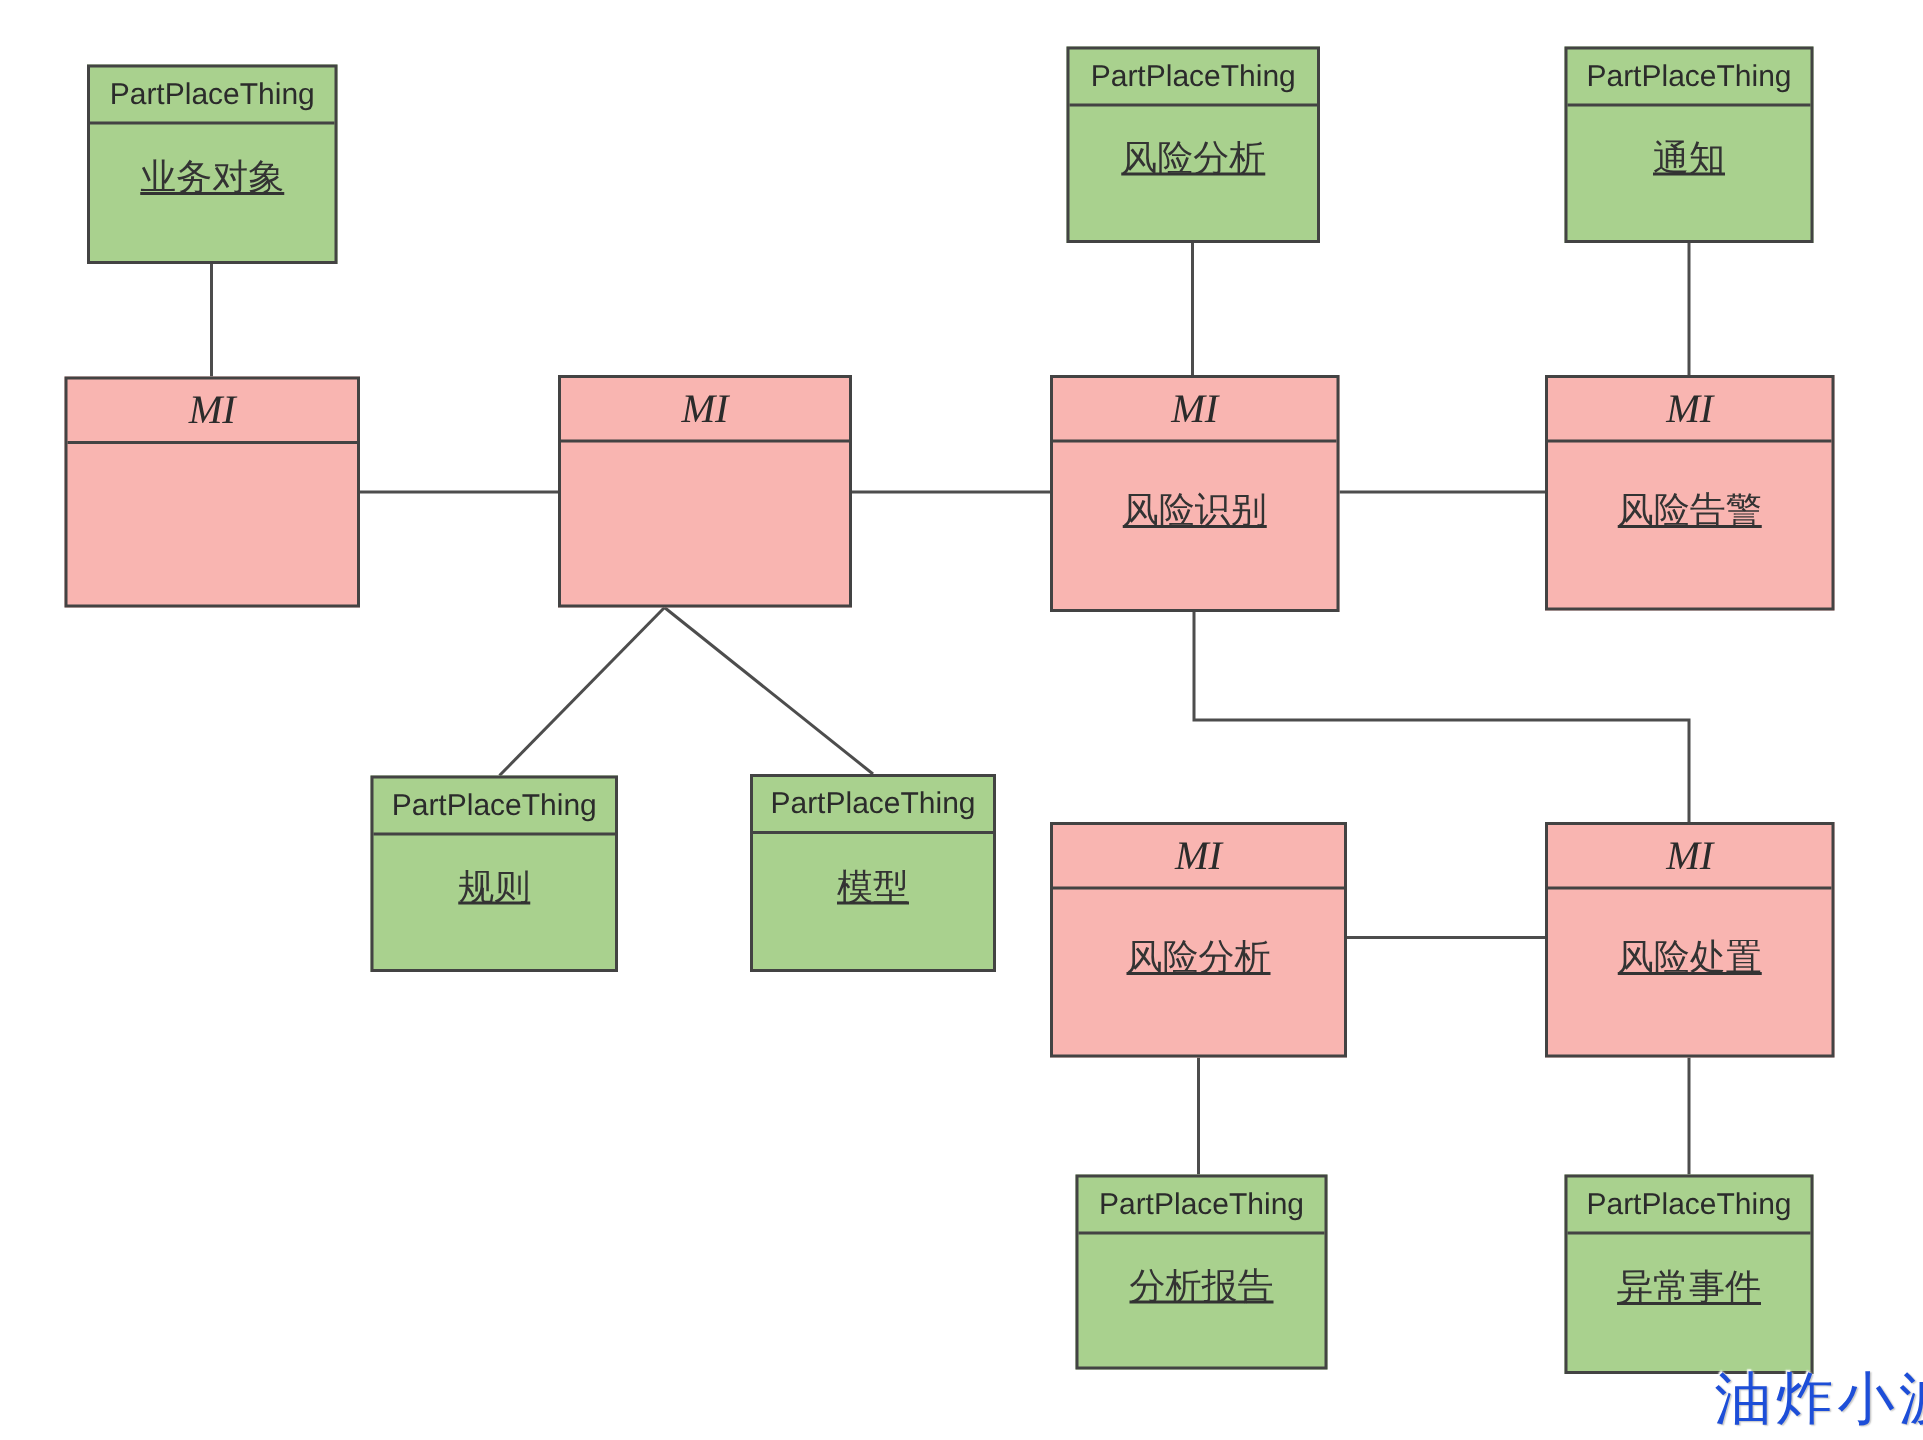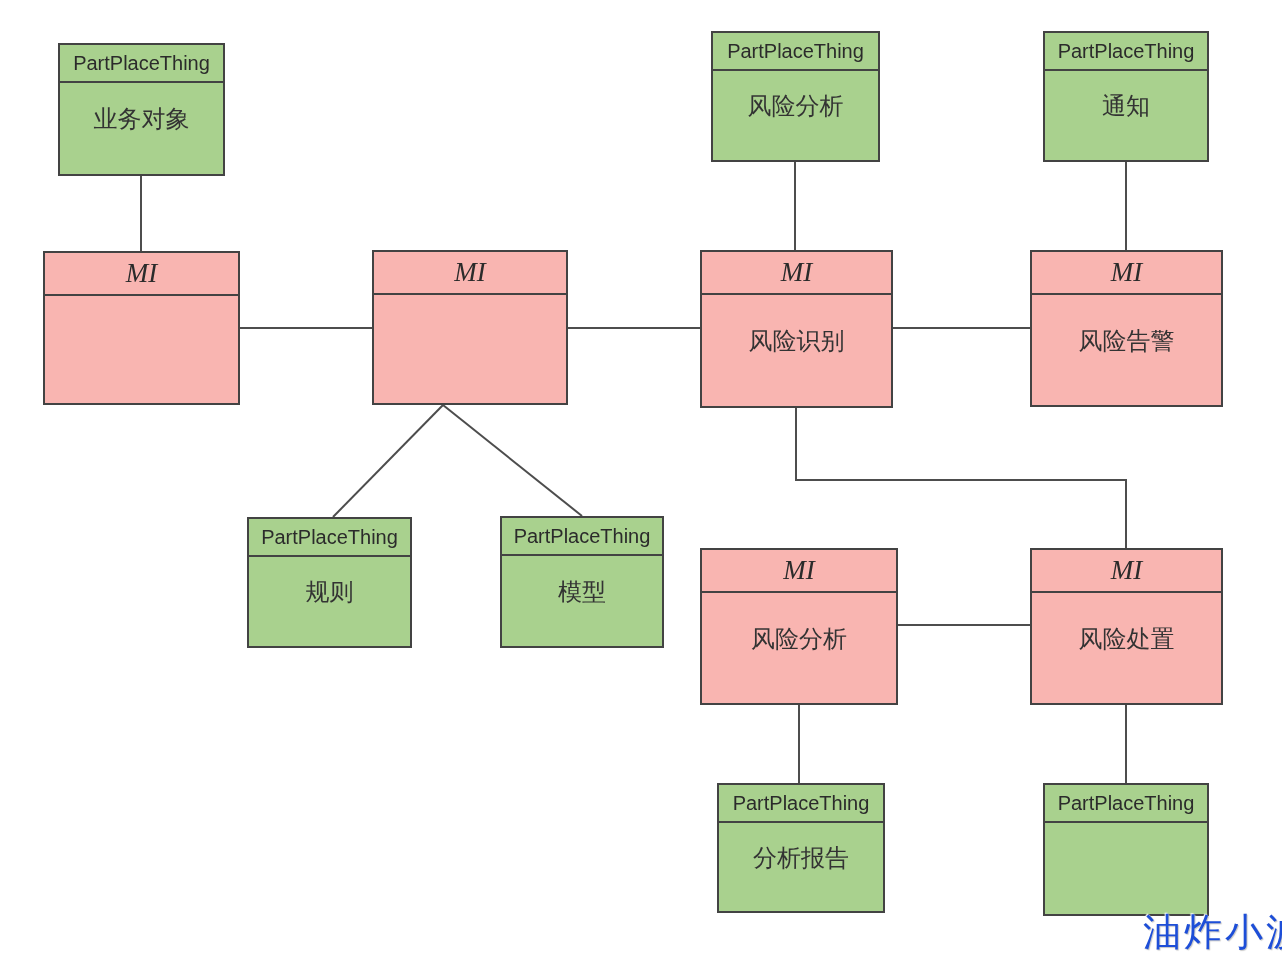--- a/index.html
+++ b/index.html
@@ -61,20 +61,21 @@
     display: flex;
     align-items: center;
     justify-content: center;
     padding-bottom: 18px;
     font-size: 24px;
     color: #333333;
     text-align: center;
     white-space: pre-line;
     line-height: 1.35;
     font-family: "Liberation Sans", sans-serif;
+    text-decoration: underline;
   }
   .watermark {
     position: absolute;
     right: 6px;
     bottom: 2px;
     font-size: 38px;
     letter-spacing: 3px;
     color: #1d4ed8;
     text-shadow: 1px 1px 1px #c6c6c6, -1px -1px 1px #ffffff, 0 0 1px #d9d9d9;
     font-family: "Liberation Sans", sans-serif;
@@ -153,17 +154,18 @@
     <div class="bdy">风险处置</div>
   </div>
 
   <div class="node green" style="left:717px; top:783px; width:168px; height:130px;">
     <div class="hdr">PartPlaceThing</div>
     <div class="bdy">分析报告</div>
   </div>
 
   <div class="node green" style="left:1043px; top:783px; width:166px; height:133px;">
     <div class="hdr">PartPlaceThing</div>
+    <div class="bdy">异常事件</div>
   </div>
 
   <div class="watermark">油炸小波</div>
 
 </div>
 
 </body></html>

